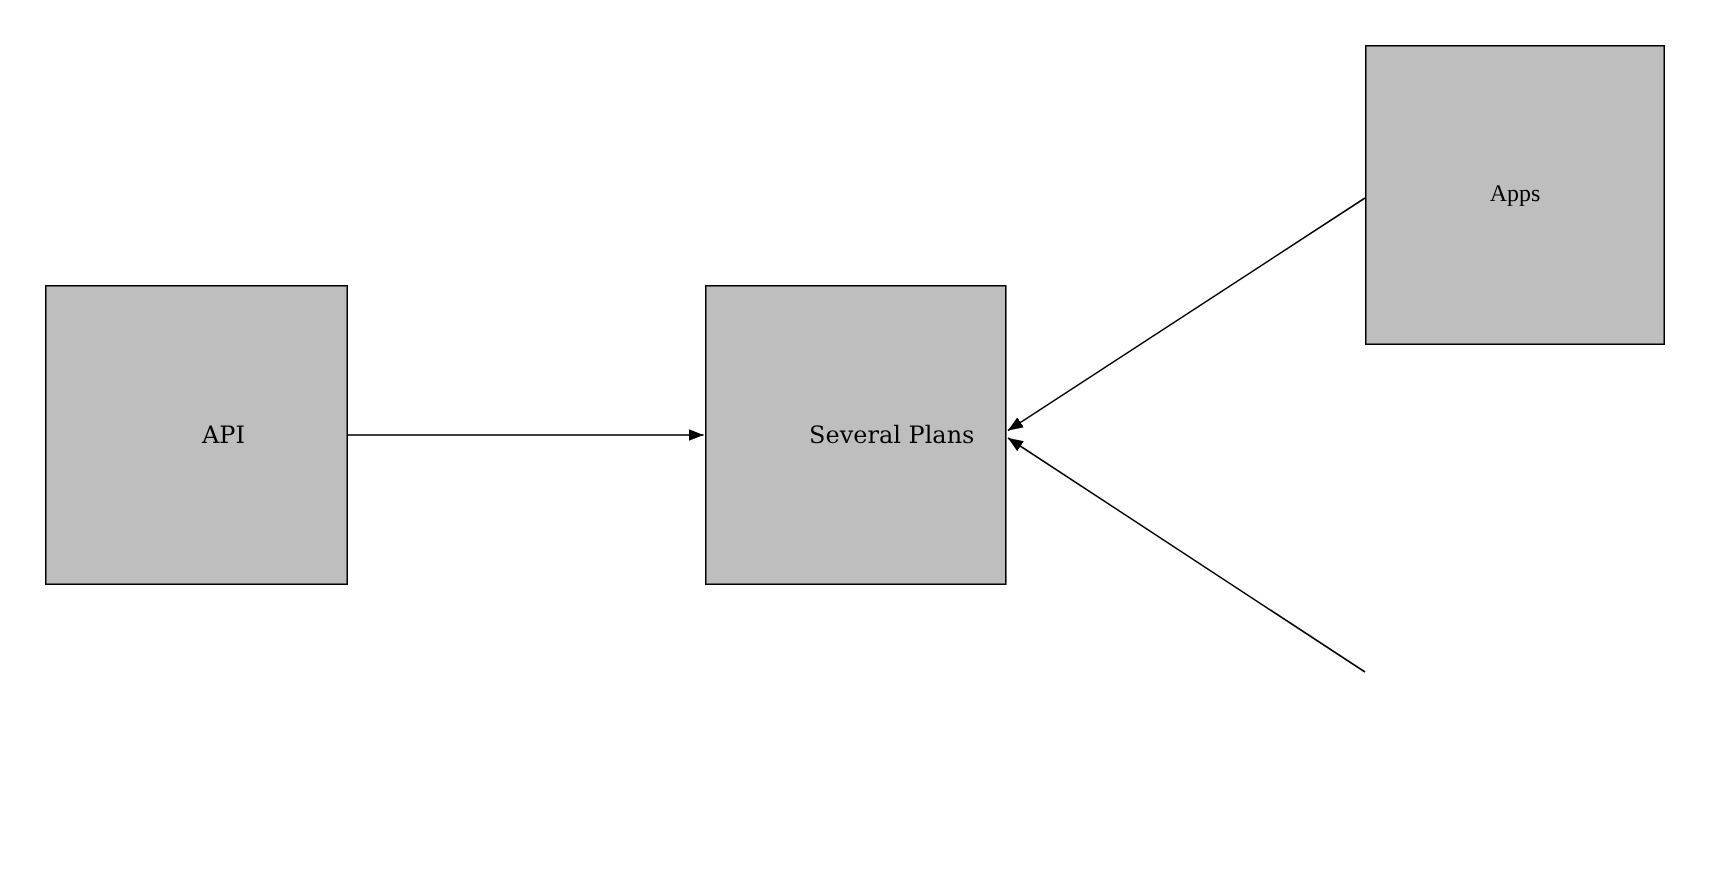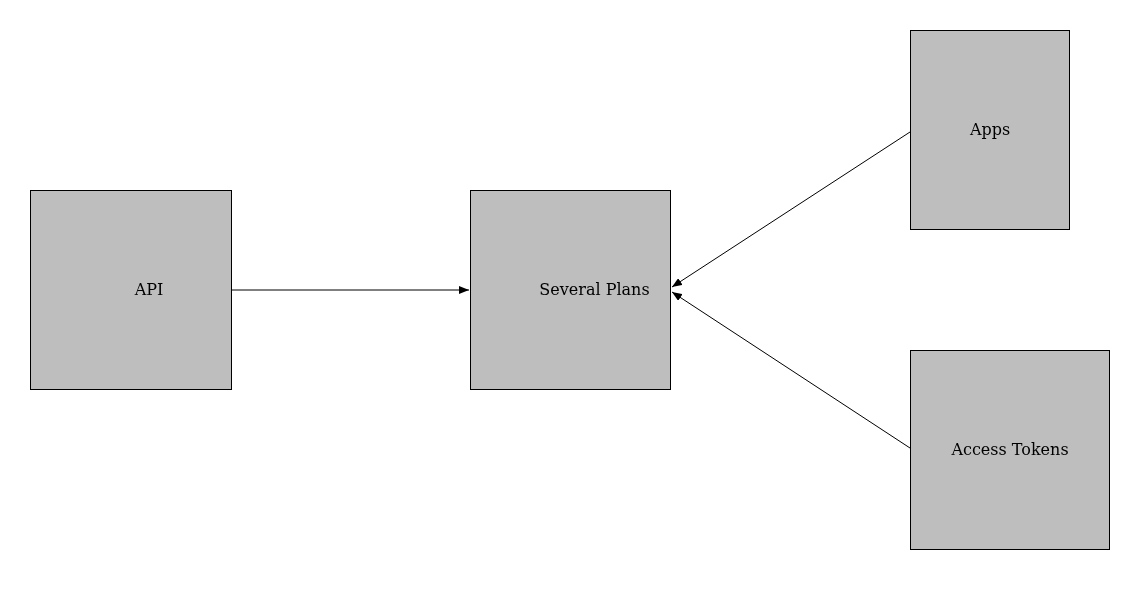--- a/index.html
+++ b/index.html
@@ -33,21 +33,21 @@
     justify-content: center;
   }
   .node-label {
     color: #000000;
     font-size: 16px;
     line-height: 1;
     white-space: nowrap;
   }
   .node-api            { left: 30px;  top: 190px; width: 202px; height: 200px; padding-left: 36px; }
   .node-several-plans  { left: 470px; top: 190px; width: 201px; height: 200px; padding-left: 48px; }
-  .node-apps           { left: 910px; top: 30px;  width: 160px; height: 200px; }
+  .node-apps           { left: 910px; top: 30px;  width: 200px; height: 200px; font-family: Liberation Serif, serif; }
   .node-access-tokens  { left: 910px; top: 350px; width: 200px; height: 200px; }
 </style>
 </head>
 <body>
 
 <div class="canvas">
 
   <svg class="edges-layer" width="1141" height="591" viewBox="0 0 1141 591" xmlns="http://www.w3.org/2000/svg">
     <defs>
       <marker id="arrowhead" markerUnits="userSpaceOnUse" markerWidth="11" markerHeight="8" refX="10" refY="4" orient="auto">
@@ -64,17 +64,14 @@
   </div>
 
   <div class="node node-several-plans">
     <span class="node-label">Several Plans</span>
   </div>
 
   <div class="node node-apps">
     <span class="node-label">Apps</span>
   </div>
 
-  <div class="node node-access-tokens">
-    <span class="node-label">Access Tokens</span>
-  </div>
 
 </div>
 
 </body></html>

